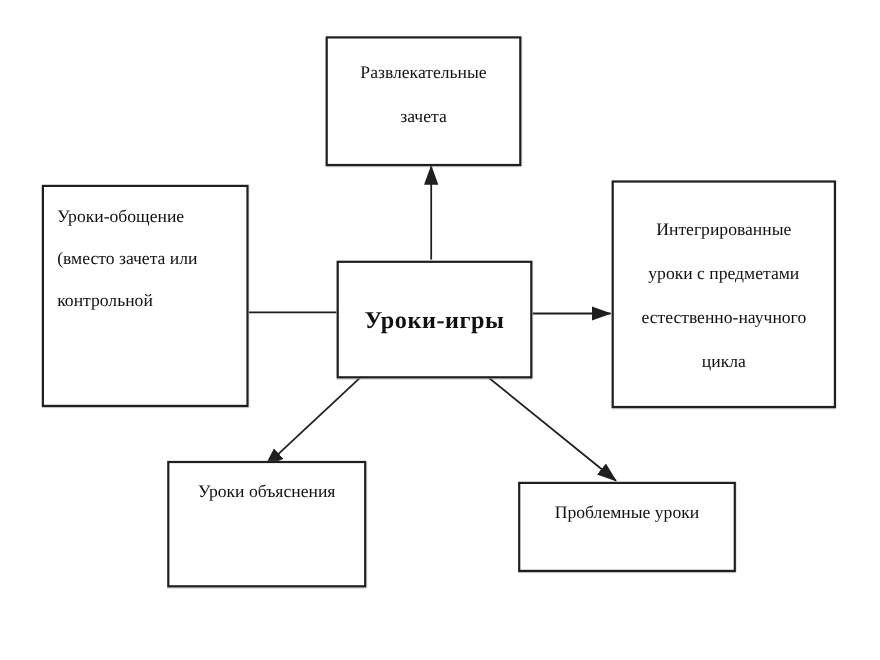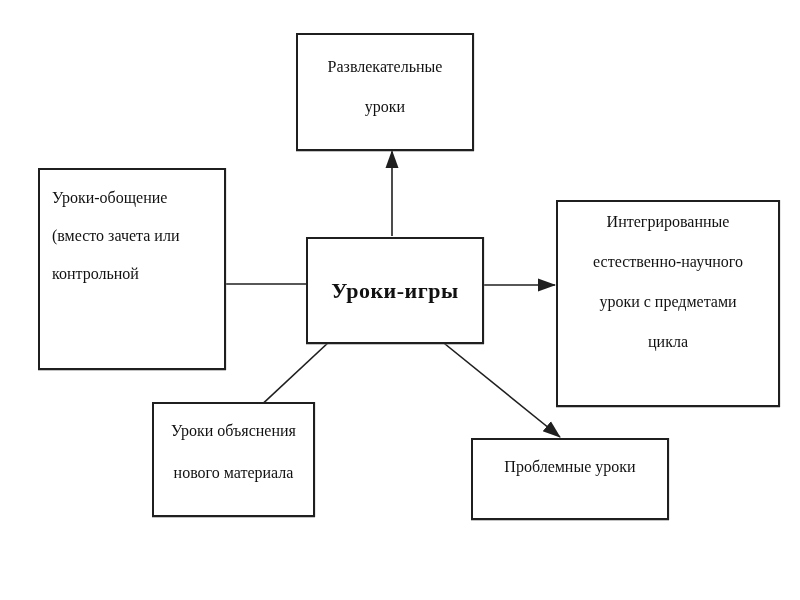--- a/index.html
+++ b/index.html
@@ -35,25 +35,25 @@
   .box-left {
     left: 38px; top: 168px; width: 188px; height: 202px;
     text-align: left; padding: 9px 6px 0 12px; line-height: 38px;
   }
   .box-center {
     left: 306px; top: 237px; width: 178px; height: 107px;
     display: flex; align-items: center; justify-content: center;
     font-size: 22px; font-weight: bold; letter-spacing: 0.5px;
   }
   .box-right {
-    left: 556px; top: 164px; width: 224px; height: 207px;
-    padding-top: 0; line-height: 40px; margin-top: 36px;
+    left: 556px; top: 164px; width: 204px; height: 207px;
+    padding-top: 24px; line-height: 40px;
   }
   .box-bottom-left {
-    left: 152px; top: 402px; width: 163px; height: 115px;
+    left: 152px; top: 419px; width: 181px; height: 115px;
     padding-top: 6px; line-height: 42px;
   }
   .box-bottom-right {
     left: 471px; top: 438px; width: 198px; height: 82px;
     padding-top: 7px; line-height: 40px;
   }
 
   .arrow-layer {
     position: absolute;
     left: 0; top: 0;
@@ -78,42 +78,41 @@
     </defs>
     <line class="arrow-line" x1="392" y1="236" x2="392" y2="151" marker-end="url(#ah)"></line>
     <line class="arrow-line" x1="306" y1="284" x2="207" y2="284" marker-end="url(#ah)"></line>
     <line class="arrow-line" x1="484" y1="285" x2="555" y2="285" marker-end="url(#ah)"></line>
     <line class="arrow-line" x1="345" y1="327" x2="241" y2="424" marker-end="url(#ah)"></line>
     <line class="arrow-line" x1="424" y1="327" x2="560" y2="437" marker-end="url(#ah)"></line>
   </svg>
 
   <div class="box box-top">
     <div class="line">Развлекательные</div>
-    <div class="line">уроки</div>
+    <div class="line">зачета</div>
   </div>
 
   <div class="box box-left">
     <div class="line">Уроки-обощение</div>
     <div class="line">(вместо зачета или</div>
     <div class="line">контрольной</div>
   </div>
 
   <div class="box box-center">
     <span class="line">Уроки-игры</span>
   </div>
 
   <div class="box box-right">
     <div class="line">Интегрированные</div>
+    <div class="line">уроки с предметами</div>
     <div class="line">естественно-научного</div>
-    <div class="line">уроки с предметами</div>
     <div class="line">цикла</div>
   </div>
 
   <div class="box box-bottom-left">
     <div class="line">Уроки объяснения</div>
-    <div class="line">нового материала</div>
   </div>
 
   <div class="box box-bottom-right">
     <div class="line">Проблемные уроки</div>
   </div>
 
 </div>
 
 </body></html>

